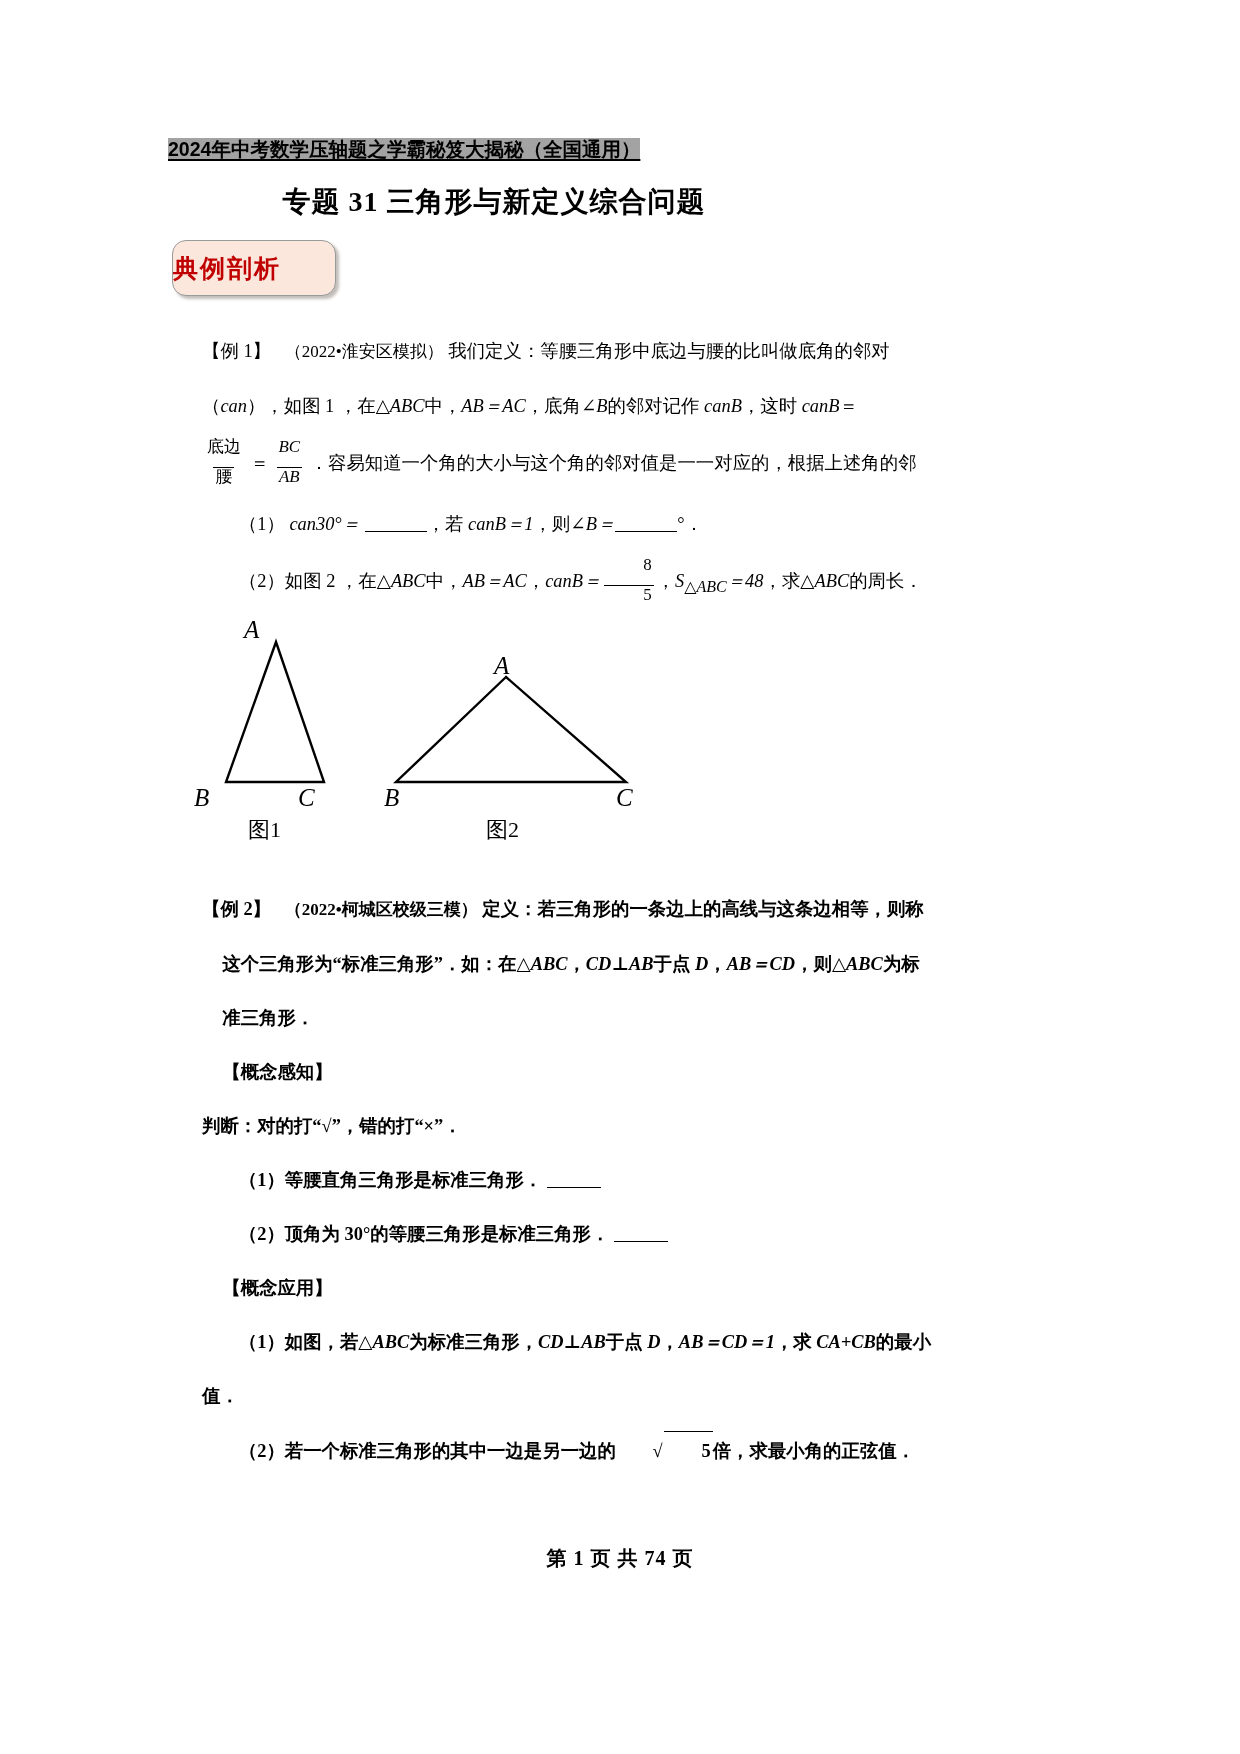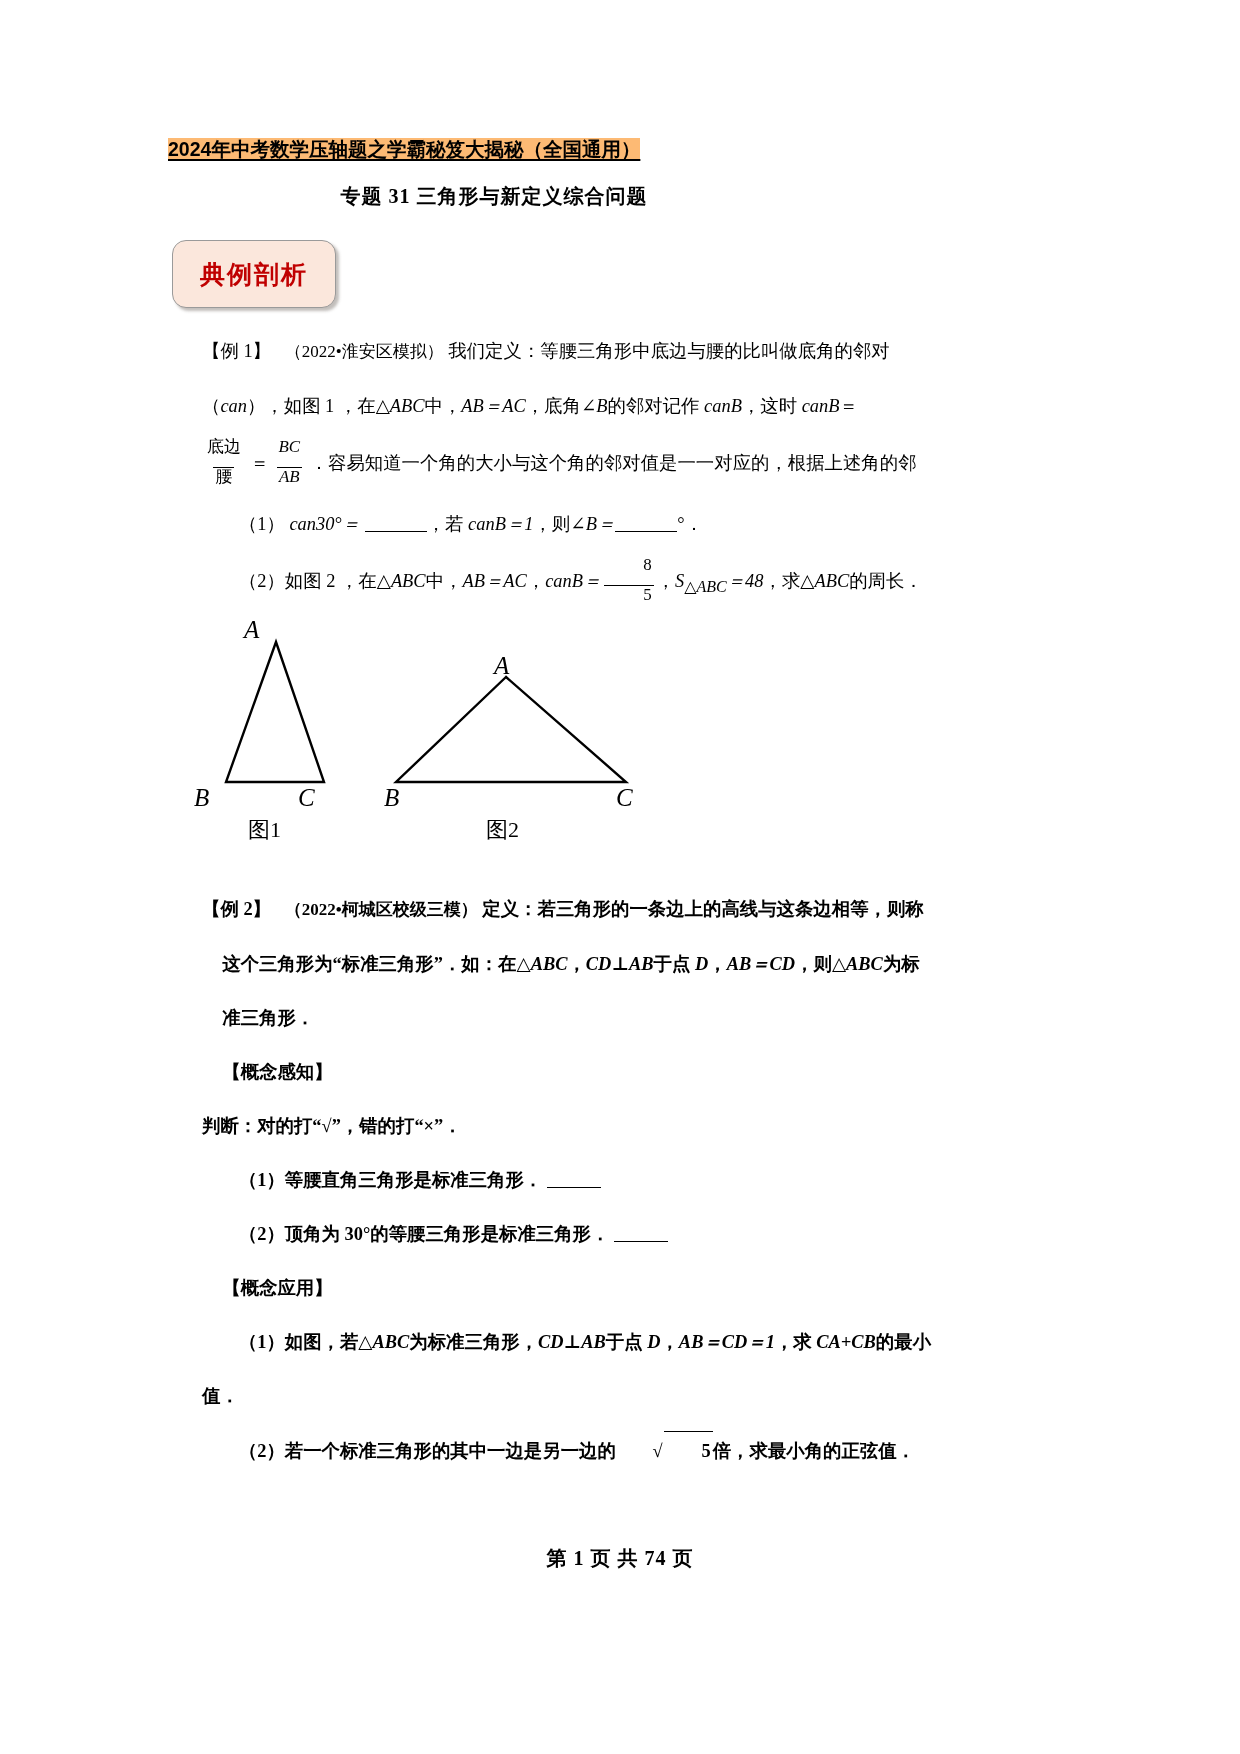--- a/index.html
+++ b/index.html
@@ -28,52 +28,51 @@
     position: absolute;
     left: 168px;
     top: 136px;
     font-family: "Liberation Sans", "DejaVu Sans", sans-serif;
     font-weight: bold;
     font-size: 19.5px;
     letter-spacing: 0px;
     white-space: nowrap;
   }
   .header-line .hl {
-    background: #fdba74;
+    background: #a3a3a3;
     text-decoration: underline;
     text-decoration-thickness: 2px;
     text-underline-offset: 3px;
   }
 
   .doc-title {
     position: absolute;
     left: 0;
     top: 183px;
     width: 988px;
     text-align: center;
     font-family: "Liberation Serif", "DejaVu Serif", serif;
     font-weight: bold;
-    font-size: 20px;
+    font-size: 28px;
     letter-spacing: 1px;
   }
 
   
   .badge {
     position: absolute;
     left: 172px;
     top: 240px;
     width: 164px;
-    height: 68px;
+    height: 56px;
     background: #fbe7dc;
     border: 1.4px solid #9a9a9a;
     border-radius: 14px;
     box-shadow: 3px 3px 3px rgba(120,110,105,0.45);
     display: flex;
     align-items: center;
-    justify-content: center;
     box-sizing: border-box;
   }
   .badge-text {
     color: #c00000;
     font-family: "Liberation Serif", "DejaVu Serif", serif;
     font-weight: bold;
     font-size: 25px;
     letter-spacing: 2px;
   }
 

